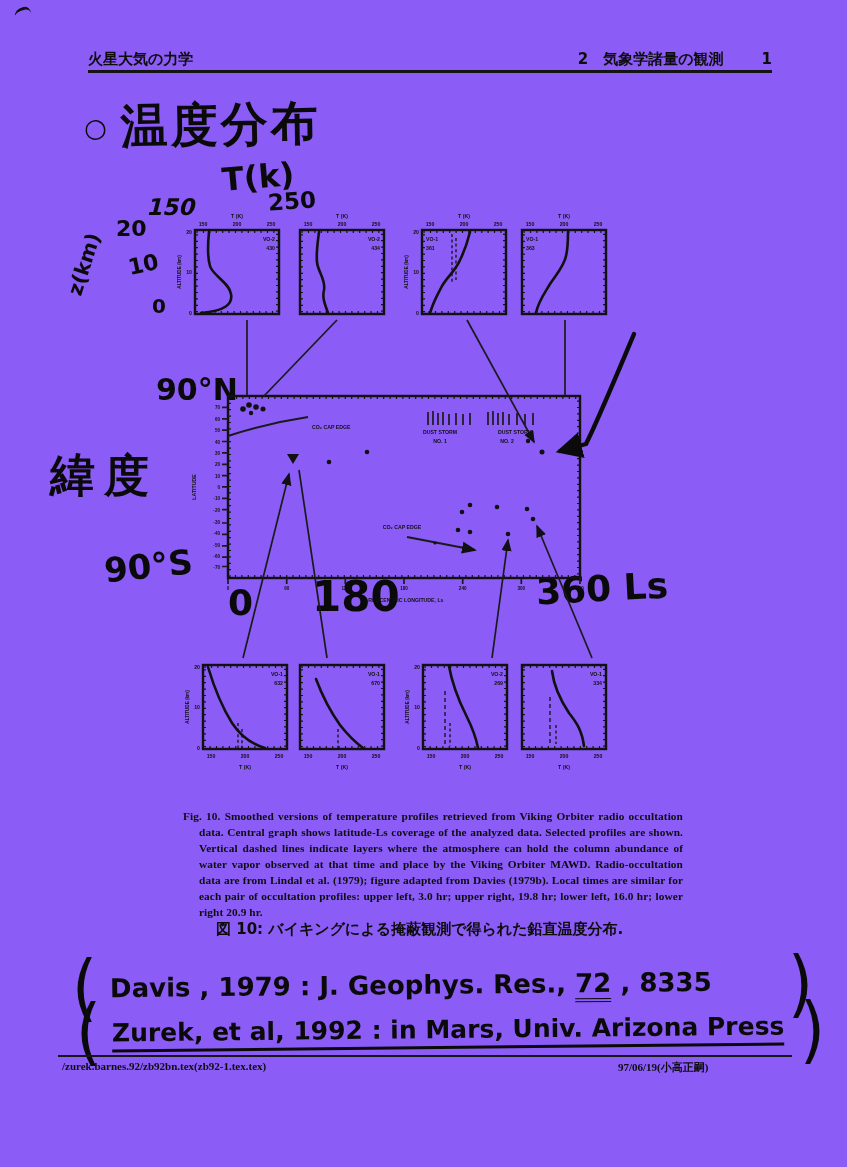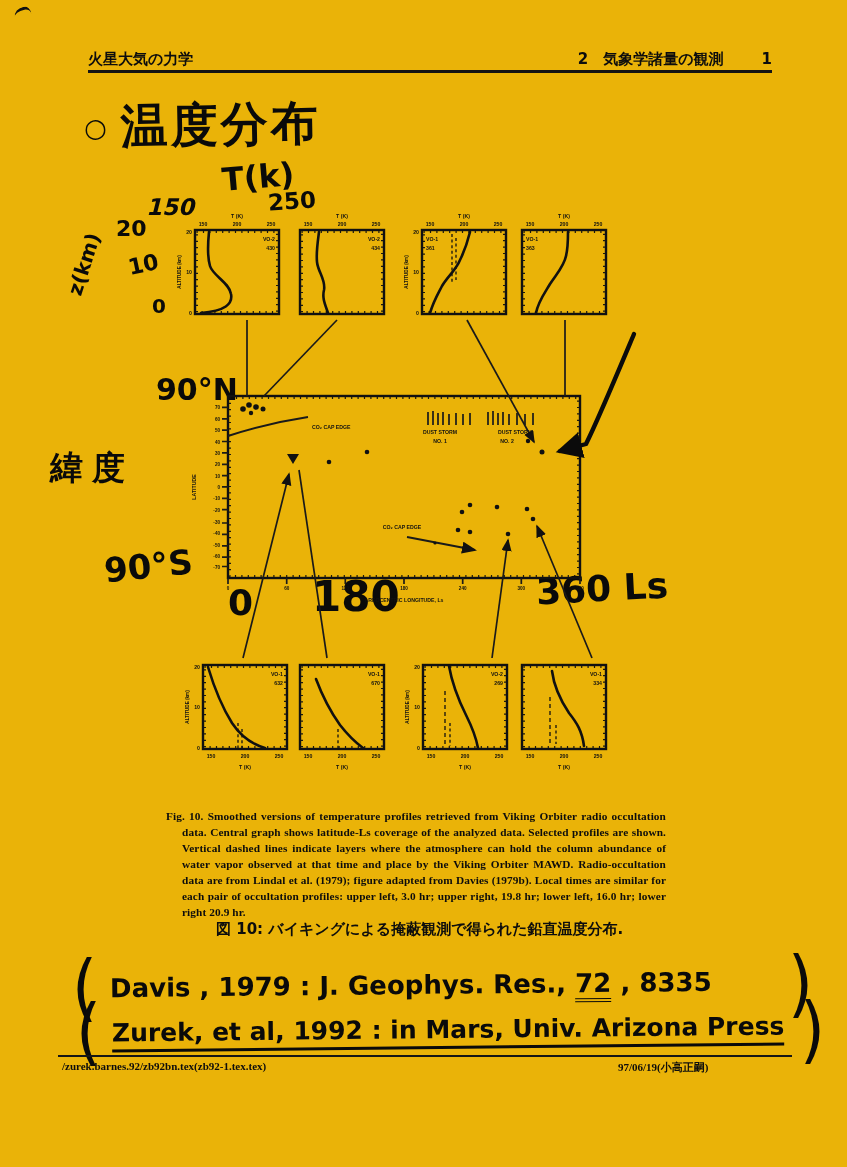--- a/index.html
+++ b/index.html
@@ -1,16 +1,16 @@
 <!DOCTYPE html>
 <html><head>
 <meta charset="utf-8">
 <style>
   html,body{margin:0;padding:0;background:#9a9a9a;}
-  .sheet{position:relative;width:847px;height:1167px;margin:0 auto;background:#eab308;color:#0d0d0d;overflow:hidden;font-family:"Liberation Sans",sans-serif;}
+  .sheet{position:relative;width:847px;height:1167px;margin:0 auto;background:#8b5cf6;color:#0d0d0d;overflow:hidden;font-family:"Liberation Sans",sans-serif;}
   .a{position:absolute;}
   .hw{font-family:"DejaVu Sans",sans-serif;font-weight:700;color:#0a0a0a;white-space:nowrap;}
   .prt{font-family:"DejaVu Sans",sans-serif;font-weight:700;}
   .mark{left:14px;top:7px;width:17px;height:7px;border-top:3px solid #111;border-radius:70% 40% 0 0/100% 90% 0 0;transform:rotate(-10deg);}
   .header{left:88px;top:50px;width:684px;display:flex;justify-content:space-between;align-items:baseline;font-size:15px;}
   .hdr-right{display:flex;gap:38px;}
   .hrule{left:88px;top:70px;width:684px;height:3px;background:#141414;}
   .title-row{left:84px;top:94px;display:flex;align-items:center;gap:14px;transform:rotate(-1deg);}
   .title-bullet{font-size:26px;}
   .title-text{font-size:47px;letter-spacing:3px;}
@@ -18,21 +18,21 @@
   .box{fill:none;stroke:#111;stroke-width:2.4;}
   .tickrect{fill:none;stroke:#111;stroke-width:3;stroke-dasharray:1.2,5.2;opacity:.95;}
   .curve{fill:none;stroke:#111;stroke-width:2.6;stroke-linecap:round;}
   .dash{stroke:#111;stroke-width:1.3;stroke-dasharray:3,2.6;fill:none;}
   .t5{font:700 5.2px "Liberation Sans",sans-serif;fill:#111;}
   .t45{font:700 4.6px "Liberation Sans",sans-serif;fill:#111;}
   .mid{text-anchor:middle;} .end{text-anchor:end;}
   .pl{stroke:#1a1a1a;stroke-width:1.7;fill:none;}
   .hl{stroke:#0b0b0b;stroke-width:4.4;fill:none;stroke-linecap:round;}
   .dot{fill:#111;}
-  .cap{left:166px;top:797px;width:484px;font:700 11.3px/1.42 "Liberation Serif",serif;text-align:justify;padding-left:16px;text-indent:-16px;letter-spacing:.1px;position:absolute;}
+  .cap{left:183px;top:797px;width:484px;font:700 11.3px/1.42 "Liberation Serif",serif;text-align:justify;padding-left:16px;text-indent:-16px;letter-spacing:.1px;position:absolute;}
   .capjp{left:216px;top:920px;font:700 15px "DejaVu Sans",sans-serif;position:absolute;}
   .paren{font:400 64px/1 "DejaVu Sans",sans-serif;transform:scaleY(1.15);color:#0a0a0a;}
   .reftext{font-size:26px;transform:rotate(-0.6deg);}
   .vol{border-bottom:4px double #0a0a0a;}
   .ref2line{border-bottom:3px solid #0a0a0a;padding-bottom:2px;font-size:25px;}
   .frule{left:58px;top:1055px;width:734px;height:2px;background:#161616;}
   .foot{font:700 11px "Liberation Serif",serif;}
 </style>
 </head>
 <body>
@@ -57,21 +57,21 @@
 
   <div class="a hw" style="left:222px;top:158px;font-size:32px;transform:rotate(-5deg);">T(k)</div>
   <div class="a hw" style="left:148px;top:194px;font-size:23px;transform:skewX(-14deg);">150</div>
   <div class="a hw" style="left:268px;top:188px;font-size:23px;transform:rotate(-4deg);">250</div>
   <div class="a hw" style="left:116px;top:216px;font-size:22px;">20</div>
   <div class="a hw" style="left:128px;top:252px;font-size:22px;transform:rotate(-12deg);">10</div>
   <div class="a hw" style="left:152px;top:294px;font-size:20px;">0</div>
   <div class="a hw" style="left:52px;top:252px;font-size:20px;transform:rotate(-72deg);">z(km)</div>
 
   <div class="a hw" style="left:156px;top:372px;font-size:30px;">90°N</div>
-  <div class="a hw" style="left:50px;top:446px;font-size:33px;letter-spacing:9px;">緯度</div>
+  <div class="a hw" style="left:50px;top:446px;font-size:45px;letter-spacing:9px;">緯度</div>
   <div class="a hw" style="left:104px;top:546px;font-size:34px;transform:rotate(-6deg);">90°S</div>
   <div class="a hw" style="left:228px;top:582px;font-size:36px;">0</div>
   <div class="a hw" style="left:312px;top:572px;font-size:42px;">180</div>
   <div class="a hw" style="left:536px;top:568px;font-size:36px;transform:rotate(-3deg);">360 Ls</div>
 
   <svg class="mini" style="left:173px;top:210px" width="114" height="114" viewBox="0 0 114 114">
     <text class="t5 mid" x="64" y="8">T (K)</text>
     <text class="t5 mid" x="30" y="16">150</text>
     <text class="t5 mid" x="64" y="16">200</text>
     <text class="t5 mid" x="98" y="16">250</text>

